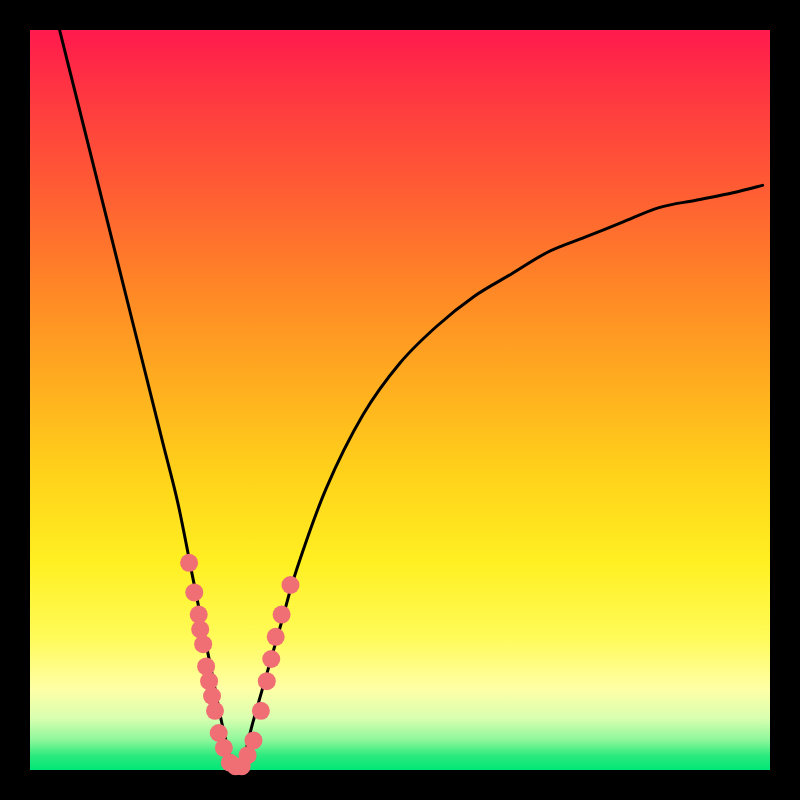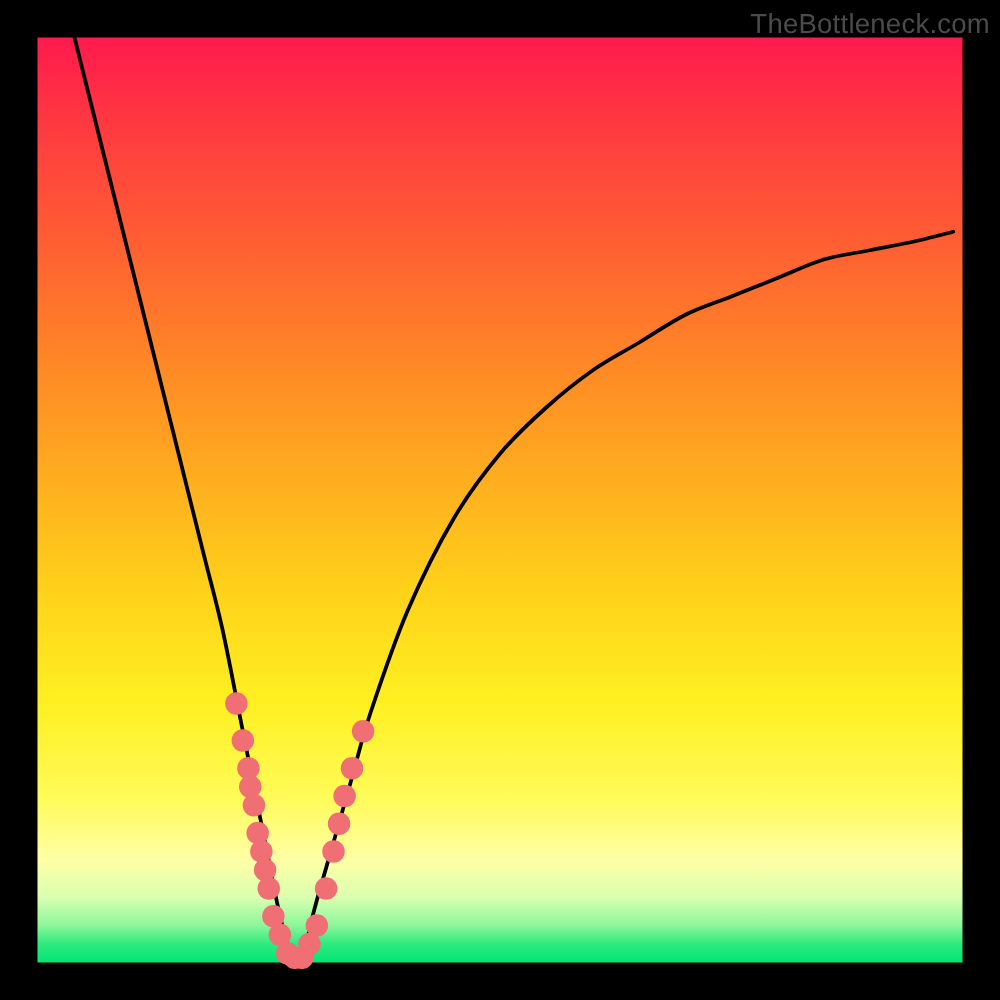--- a/index.html
+++ b/index.html
@@ -58,21 +58,20 @@
     top: 0;
     width: 740px;
     height: 740px;
     overflow: visible;
   }
 </style>
 </head>
 <body>
 
 <div class="frame">
-  <div class="watermark">TheBottleneck.com</div>
   <div class="plot-area">
     <svg class="curve" viewBox="0 0 740 740">
       <path id="curve-path" fill="none" stroke="#000" stroke-width="3" stroke-linecap="round" d="M 29.6 0 C 32.06666666666667 9.866666666666655, 39.46666666666667 39.4666666666666, 44.4 59.19999999999993 C 49.33333333333333 78.93333333333327, 54.266666666666666 98.66666666666663, 59.2 118.39999999999998 C 64.13333333333334 138.13333333333333, 69.06666666666666 157.8666666666667, 74 177.60000000000002 C 78.93333333333334 197.33333333333334, 83.86666666666666 217.06666666666663, 88.8 236.79999999999995 C 93.73333333333333 256.5333333333333, 98.66666666666667 276.26666666666665, 103.60000000000001 296 C 108.53333333333335 315.73333333333335, 113.46666666666667 335.46666666666664, 118.4 355.2 C 123.33333333333334 374.93333333333334, 128.26666666666665 394.66666666666663, 133.2 414.4 C 138.13333333333333 434.1333333333333, 143.06666666666666 451.40000000000003, 148 473.6 C 152.93333333333334 495.8, 159.10000000000002 529.1, 162.8 547.6 C 166.5 566.1, 167.73333333333335 572.2666666666667, 170.20000000000002 584.6 C 172.66666666666669 596.9333333333334, 175.13333333333333 609.2666666666667, 177.6 621.6 C 180.06666666666666 633.9333333333334, 182.53333333333333 646.2666666666667, 185 658.6 C 187.46666666666667 670.9333333333334, 189.93333333333334 684.5, 192.4 695.6 C 194.86666666666667 706.7, 197.33333333333334 717.8000000000001, 199.8 725.2 C 202.26666666666668 732.6, 204.73333333333335 740, 207.20000000000002 740 C 209.66666666666669 740, 212.13333333333333 732.6, 214.6 725.2 C 217.06666666666666 717.8000000000001, 218.3 709.1666666666667, 222 695.6 C 225.7 682.0333333333333, 231.86666666666667 661.0666666666666, 236.8 643.8 C 241.73333333333335 626.5333333333333, 246.66666666666669 609.2666666666667, 251.60000000000002 592 C 256.53333333333336 574.7333333333333, 259 562.4000000000001, 266.4 540.2 C 273.79999999999995 518, 284.9 484.70000000000005, 296 458.8 C 307.1 432.9, 320.6666666666667 405.7666666666667, 333 384.8 C 345.3333333333333 363.8333333333333, 357.66666666666663 347.79999999999995, 370 332.99999999999994 C 382.33333333333337 318.19999999999993, 394.66666666666674 307.1, 407.00000000000006 296 C 419.33333333333337 284.9, 431.6666666666667 275.0333333333333, 444 266.4 C 456.3333333333333 257.76666666666665, 468.6666666666667 251.6, 481 244.2 C 493.3333333333333 236.79999999999998, 505.6666666666667 228.16666666666666, 518 222 C 530.3333333333334 215.83333333333334, 542.6666666666666 212.13333333333338, 555 207.20000000000005 C 567.3333333333334 202.2666666666667, 579.6666666666666 197.33333333333331, 592 192.39999999999998 C 604.3333333333334 187.46666666666664, 616.6666666666666 181.30000000000004, 629 177.60000000000002 C 641.3333333333334 173.9, 653.6666666666666 172.6666666666666, 666 170.19999999999993 C 678.3333333333334 167.73333333333326, 691.9 165.26666666666662, 703 162.79999999999995 C 714.1 160.3333333333333, 727.6666666666667 156.6333333333333, 732.6 155.39999999999998"></path>
       <g id="markers">
           <circle cx="159.1" cy="532.8" r="9" fill="#f06f75"></circle>
           <circle cx="164.28" cy="562.4" r="9" fill="#f06f75"></circle>
           <circle cx="168.72" cy="584.6" r="9" fill="#f06f75"></circle>
           <circle cx="170.20000000000002" cy="599.4" r="9" fill="#f06f75"></circle>
           <circle cx="173.16" cy="614.2" r="9" fill="#f06f75"></circle>
           <circle cx="176.12" cy="636.4" r="9" fill="#f06f75"></circle>

